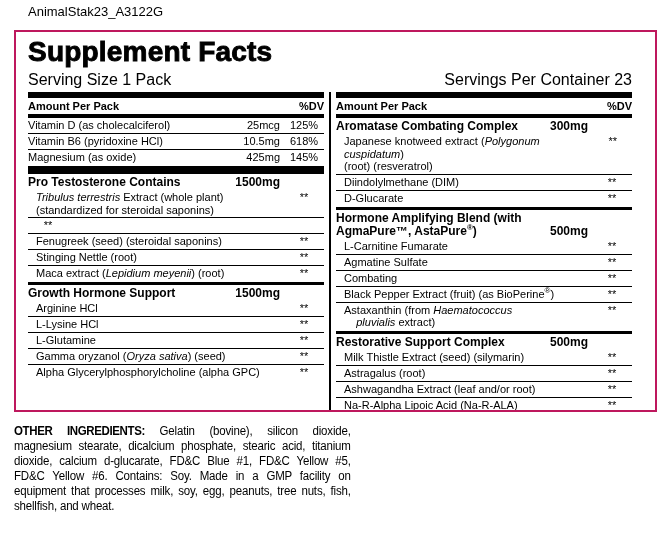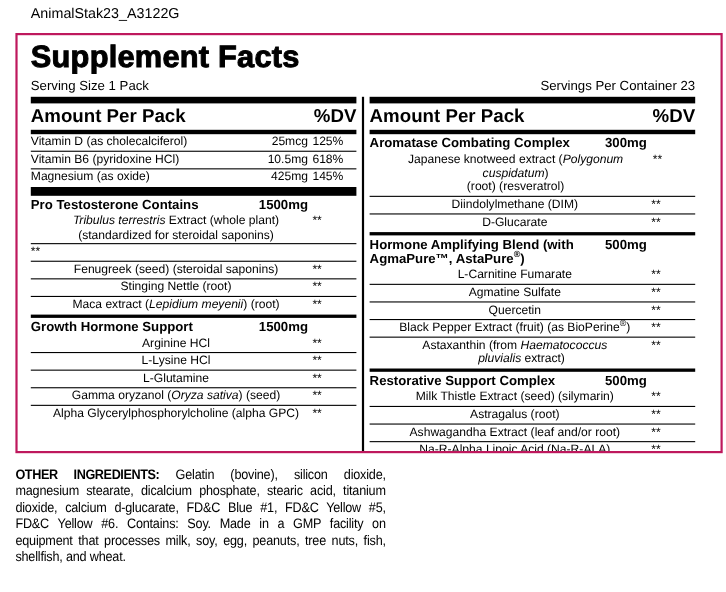--- a/index.html
+++ b/index.html
@@ -3,43 +3,43 @@
 <meta charset="utf-8">
 <style>
   html,body{margin:0;padding:0;background:#fff;}
   body{width:660px;height:538px;position:relative;color:#000;
        font-family:"Liberation Sans", sans-serif;-webkit-font-smoothing:antialiased;}
   .doc-label{position:absolute;left:28px;top:4px;font-size:13px;}
   .panel{position:absolute;left:14px;top:30px;width:643px;height:382px;
          border:2px solid #be185d;box-sizing:border-box;padding:3px 23px 0 12px;overflow:hidden;}
   .title{font-size:28px;font-weight:bold;letter-spacing:.2px;margin:1px 0 3px 0;
          -webkit-text-stroke:.9px #000;}
-  .serving-row{display:flex;justify-content:space-between;font-size:12px;margin-bottom:3px;}
+  .serving-row{display:flex;justify-content:space-between;font-size:16px;margin-bottom:3px;}
   .columns{display:flex;align-items:stretch;}
   .col{flex:1 1 0;min-width:0;}
   .vdivider{width:2px;background:#000;margin:0 5px;}
   .bar{background:#000;}
   .bar-top{height:6px;}
   .bar-med{height:4px;}
   .bar-thick{height:8px;margin-top:1px;}
   .sec-sep{height:3px;margin-top:1px;}
-  .col-head{display:flex;justify-content:space-between;font-weight:bold;font-size:17px;
+  .col-head{display:flex;justify-content:space-between;font-weight:bold;font-size:11px;
             padding:2px 0 2px 0;}
-  .sec-head{display:flex;font-weight:bold;font-size:12px;
+  .sec-head{display:flex;align-items:flex-end;font-weight:bold;font-size:12px;
             padding:2px 0 1px 0;line-height:13px;}
   .sec-head .t{flex:1 1 auto;}
   .sec-head .amt{min-width:58px;text-align:right;padding-right:4px;font-weight:bold;}
   .sec-head .dvcol{width:40px;}
   .row{display:flex;align-items:flex-start;font-size:11px;line-height:12.5px;
        padding:1px 0 1px 0;min-height:13px;}
   .sec .row + .row, .group .row + .row{border-top:1px solid #000;}
   .nm{flex:1 1 auto;min-width:0;}
-  .ind{padding-left:8px;text-align:center;}
+  .ind{padding-left:8px;}
   .amt{min-width:58px;text-align:right;padding-right:4px;white-space:nowrap;}
-  .dvcol{width:40px;text-align:left;white-space:nowrap;}
+  .dvcol{width:40px;text-align:center;white-space:nowrap;}
   .other{position:absolute;left:14px;top:424px;width:366px;margin:0;
          font-size:12.5px;line-height:15px;text-align:justify;letter-spacing:-.2px;
          transform:scaleX(.92);transform-origin:0 0;}
   .other b{letter-spacing:-.4px;}
   sup{font-size:8px;line-height:0;}
 </style>
 </head>
 <body>
 
 <div class="doc-label">AnimalStak23_A3122G</div>
@@ -180,21 +180,21 @@
         </div>
         <div class="row">
           <span class="nm ind">L-Carnitine Fumarate</span>
           <span class="dvcol">**</span>
         </div>
         <div class="row">
           <span class="nm ind">Agmatine Sulfate</span>
           <span class="dvcol">**</span>
         </div>
         <div class="row">
-          <span class="nm ind">Quercetin</span>
+          <span class="nm ind">Combating</span>
           <span class="dvcol">**</span>
         </div>
         <div class="row">
           <span class="nm ind">Black Pepper Extract (fruit) (as BioPerine<sup>®</sup>)</span>
           <span class="dvcol">**</span>
         </div>
         <div class="row">
           <span class="nm ind">Astaxanthin (from <i>Haematococcus</i><br>&nbsp;&nbsp;&nbsp;&nbsp;<i>pluvialis</i> extract)</span>
           <span class="dvcol">**</span>
         </div>

